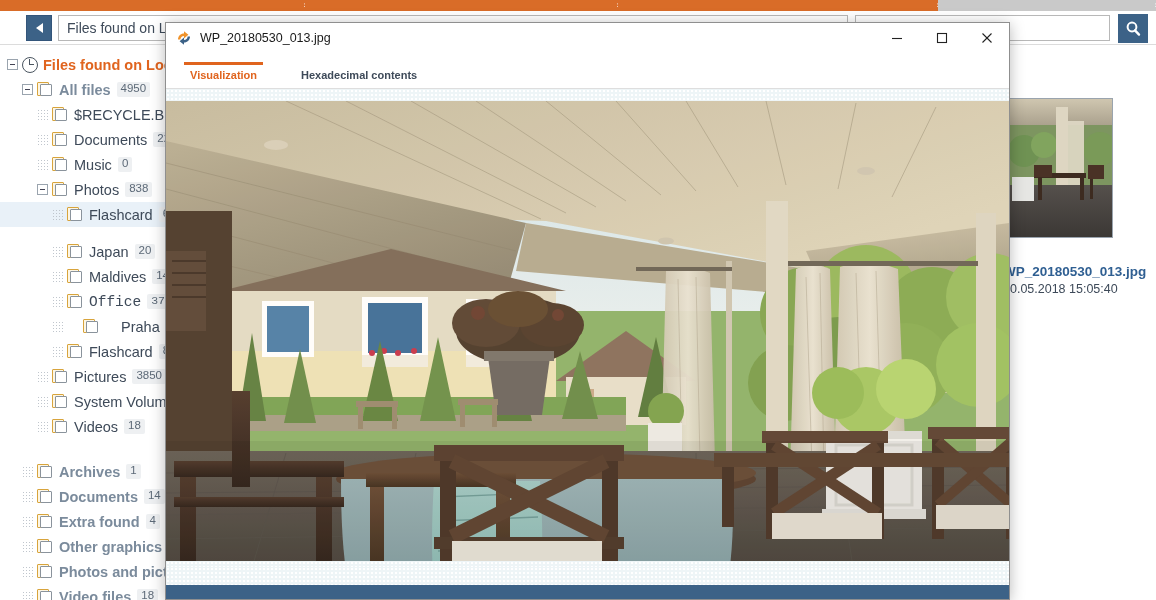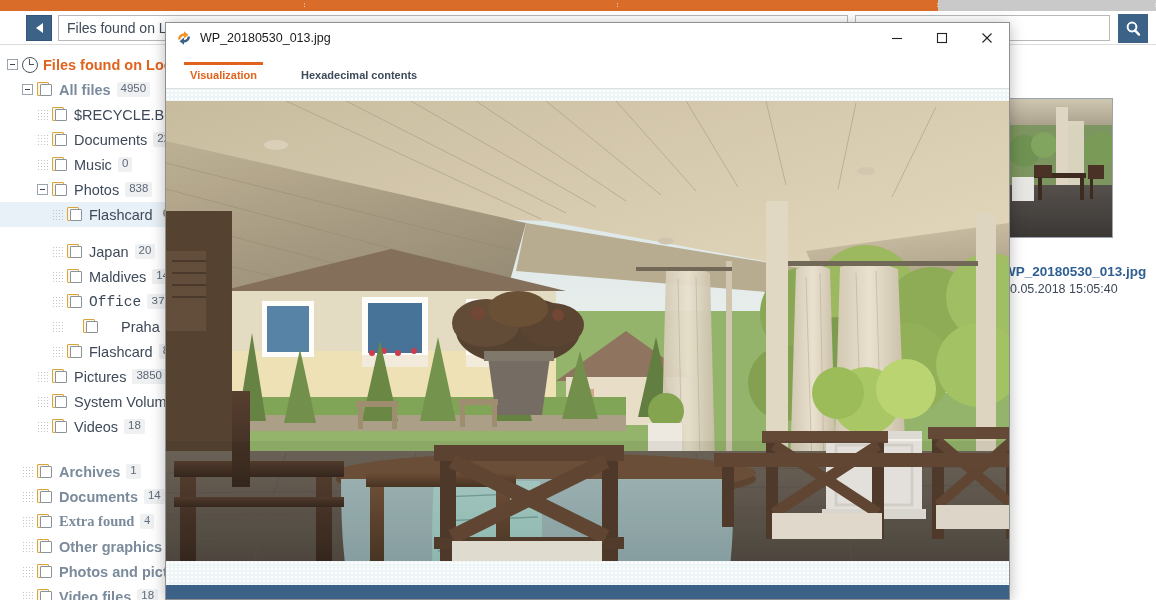--- a/index.html
+++ b/index.html
@@ -538,21 +538,21 @@
       </div>
       <div class="tree-row" style="padding-left: 22px;">
         <span class="dots"></span>
         <span class="ico-folder">
           <span class="f-back"></span>
           <span class="f-front"></span>
         </span>
         <span class="t-label cat">Documents</span>
         <span class="badge">14</span>
       </div>
-      <div class="tree-row" style="padding-left: 22px; font-family: Liberation Serif, serif;">
+      <div class="tree-row" style="padding-left: 22px;">
         <span class="dots"></span>
         <span class="ico-folder">
           <span class="f-back"></span>
           <span class="f-front"></span>
         </span>
         <span class="t-label cat">Extra found</span>
         <span class="badge">4</span>
       </div>
       <div class="tree-row" style="padding-left: 22px;">
         <span class="dots"></span>

